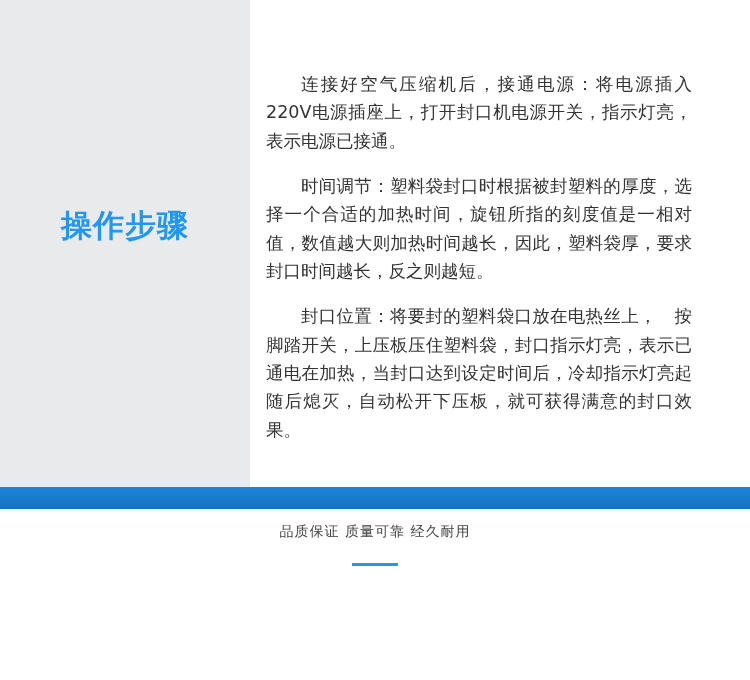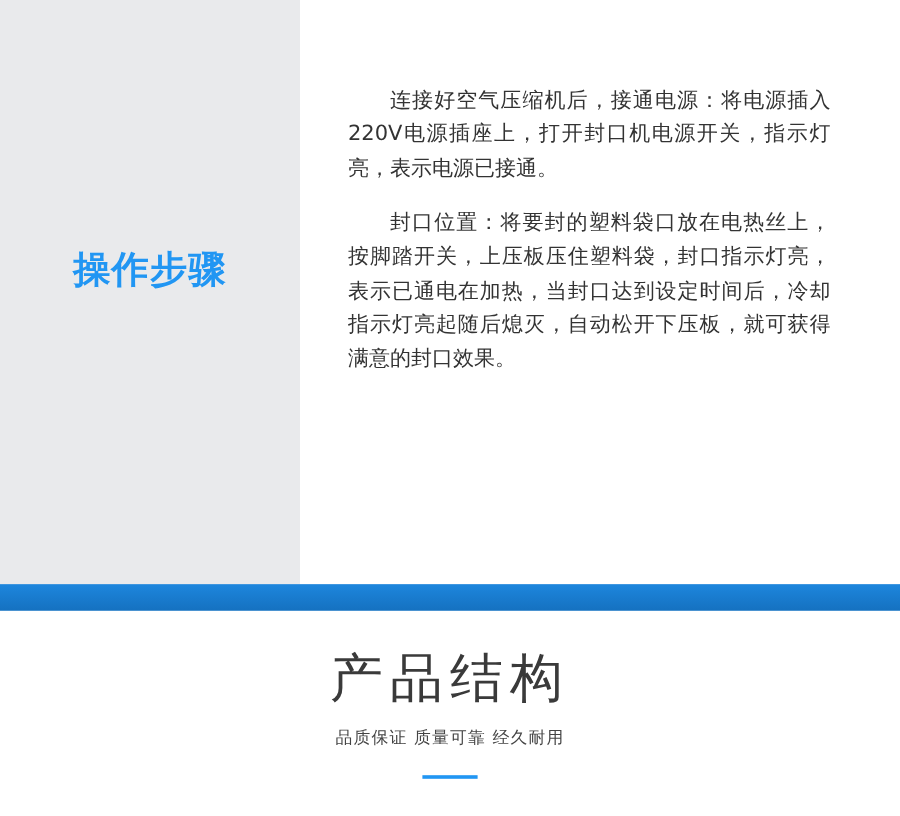--- a/index.html
+++ b/index.html
@@ -48,21 +48,21 @@
     letter-spacing: 1px;
   }
   .right-panel {
     position: absolute;
     left: 250px;
     top: 0;
     width: 464px;
     height: 487px;
     background: #ffffff;
     box-sizing: border-box;
-    padding: 70px 22px 0 40px;
+    padding: 70px 22px 0 16px;
   }
   .para {
     font-size: 17.5px;
     line-height: 1.62;
     color: #333333;
     text-align: justify;
     text-justify: inter-ideograph;
     margin: 0 0 17px 0;
     text-indent: 2em;
   }
@@ -127,28 +127,28 @@
 <div class="page">
 
   <div class="top-section">
 
     <div class="left-panel">
       <div class="left-title">操作步骤</div>
     </div>
 
     <div class="right-panel">
       <p class="para">连接好空气压缩机后，接通电源：将电源插入220V电源插座上，打开封口机电源开关，指示灯亮，表示电源已接通。</p>
+      <p class="para">时间调节：塑料袋封口时根据被封塑料的厚度，选择一个合适的加热时间，旋钮所指的刻度值是一相对值，数值越大则加热时间越长，因此，塑料袋厚，要求封口时间越长，反之则越短。</p>
       <p class="para last">封口位置：将要封的塑料袋口放在电热丝上，　按脚踏开关，上压板压住塑料袋，封口指示灯亮，表示已通电在加热，当封口达到设定时间后，冷却指示灯亮起随后熄灭，自动松开下压板，就可获得满意的封口效果。</p>
     </div>
 
   </div>
 
   <div class="blue-band">
     <div class="blue-band-inner"></div>
   </div>
 
   <div class="bottom-section">
-    <h2 class="bottom-title">产品结构</h2>
     <p class="bottom-sub">品质保证 质量可靠 经久耐用</p>
     <div class="bottom-rule"></div>
   </div>
 
 </div>
 
 </body></html>

